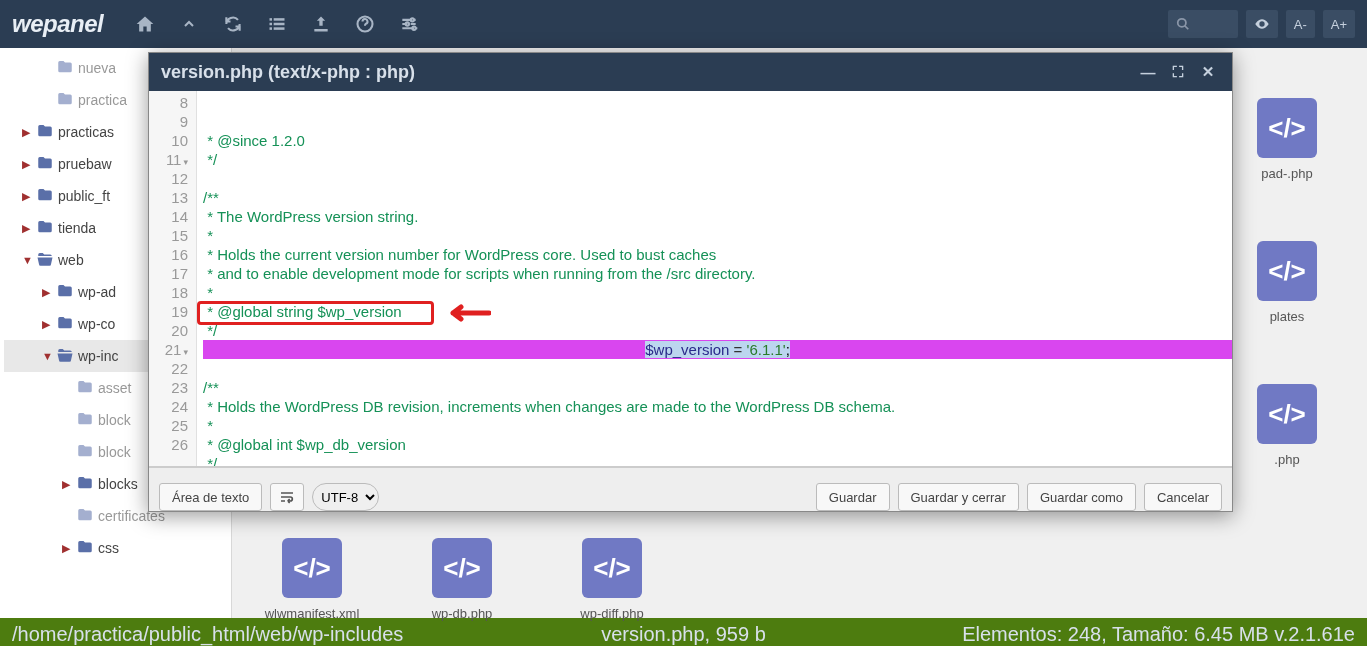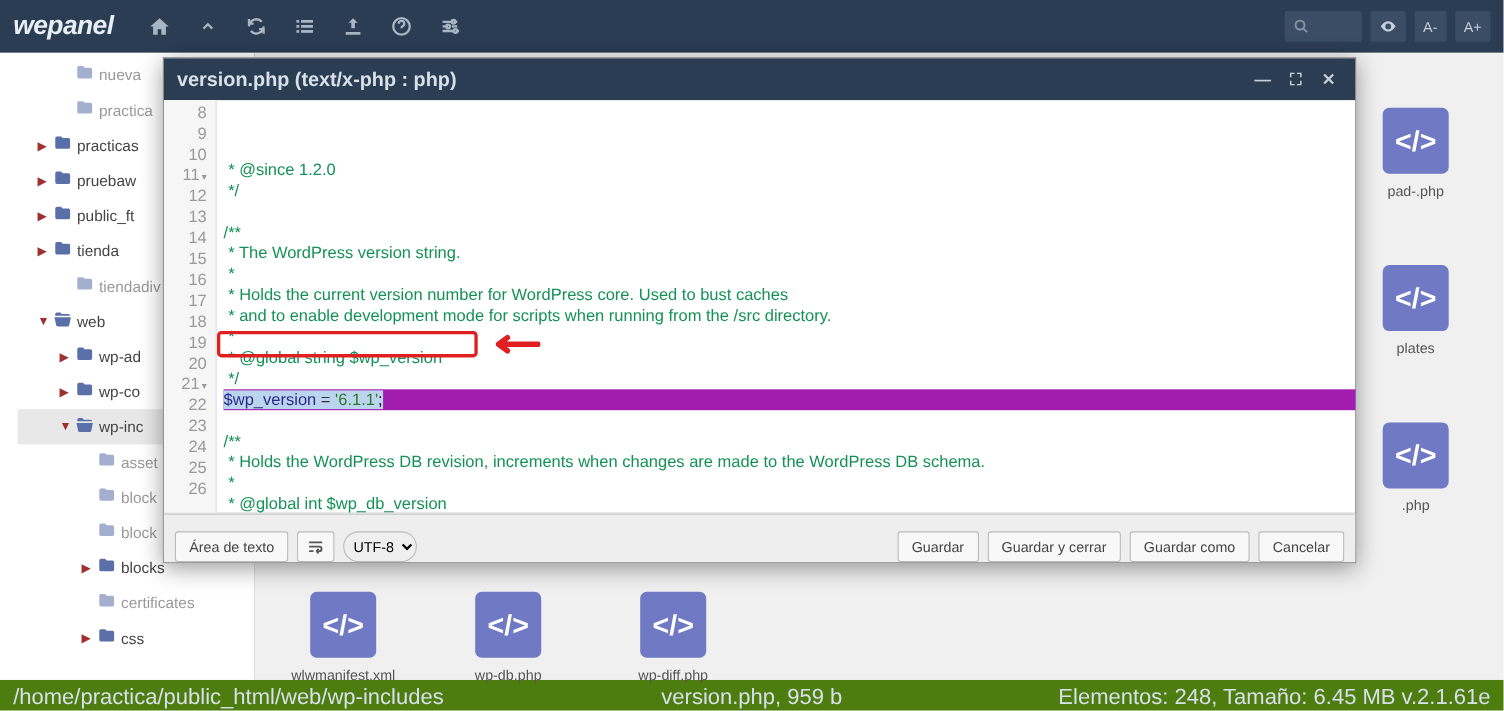--- a/index.html
+++ b/index.html
@@ -11,21 +11,21 @@
 .tb-icons { display: flex; gap: 0; align-items: center; }
 .tb-icon { width: 44px; height: 48px; display: flex; align-items: center; justify-content: center; cursor: pointer; font-size: 18px; color: #a8b5c5; }
 .tb-right { margin-left: auto; display: flex; gap: 8px; align-items: center; }
 .search-box { width: 70px; height: 28px; background: #3a4d64; border: none; border-radius: 2px; padding: 0 8px; display: flex; align-items: center; }
 .btn-sm { height: 28px; padding: 0 8px; background: #3a4d64; color: #c5d0dd; border: none; border-radius: 2px; font-size: 13px; display: flex; align-items: center; cursor: pointer; }
 
 
 .main { display: flex; height: calc(100% - 48px - 28px); }
 
 
-.sidebar { width: 232px; background: #fff; border-right: 1px solid #d8d8d8; overflow-y: auto; padding: 4px 16px; font-size: 14px; color: #444; }
+.sidebar { width: 232px; background: #fff; border-right: 1px solid #d8d8d8; overflow-y: auto; padding: 4px 4px; font-size: 14px; color: #444; }
 .tree-item { display: flex; align-items: center; height: 32px; padding-left: 8px; cursor: pointer; white-space: nowrap; overflow: hidden; }
 .tree-item.selected { background: #e8e8e8; }
 .tree-item.dimmed { opacity: 0.55; }
 .tree-caret { width: 14px; color: #a03030; font-size: 11px; }
 .tree-folder { width: 20px; font-size: 15px; }
 .tree-label { margin-left: 2px; }
 .lvl1 { padding-left: 18px; }
 .lvl2 { padding-left: 38px; }
 .lvl3 { padding-left: 58px; }
 
@@ -40,23 +40,23 @@
 
 .modal { position: absolute; left: 148px; top: 52px; width: 1085px; height: 460px; background: #fff; border: 1px solid #888; box-shadow: 0 4px 20px rgba(0,0,0,0.4); display: flex; flex-direction: column; }
 .modal-title { height: 38px; background: #2b3d53; color: #d8e0ea; display: flex; align-items: center; padding: 0 12px; font-size: 18px; font-weight: 600; }
 .modal-title .spacer { flex: 1; }
 .modal-ctrl { width: 24px; height: 24px; display: flex; align-items: center; justify-content: center; cursor: pointer; font-size: 15px; margin-left: 6px; color: #c5d0dd; }
 
 .editor-body { flex: 1; display: flex; font-family: 'Consolas','Monaco',monospace; font-size: 15px; overflow: hidden; border-bottom: 1px solid #ccc; }
 .gutter { width: 48px; background: #f6f6f6; text-align: right; padding-right: 8px; color: #999; line-height: 19px; padding-top: 2px; border-right: 1px solid #e0e0e0; }
 .gutter .ln { height: 19px; }
 .gutter .fold::after { content: "▾"; color: #999; font-size: 9px; margin-left: 2px; }
-.code { flex: 1; padding-left: 6px; line-height: 19px; padding-top: 16px; position: relative; white-space: pre; overflow: auto; }
+.code { flex: 1; padding-left: 6px; line-height: 19px; padding-top: 2px; position: relative; white-space: pre; overflow: auto; }
 .code-line { height: 19px; }
-.code-line.hl { background: #a21caf; }
+.code-line.hl { background: #d946ef; text-align: center; }
 .selected-text { background: #bcd5ef; }
 .c-comment { color: #159157; }
 .c-var { color: #2a2a8a; }
 .c-op { color: #333; }
 .c-str { color: #2a7a2a; }
 .red-box { position: absolute; border: 3px solid #e02020; border-radius: 4px; pointer-events: none; }
 .arrow { position: absolute; pointer-events: none; }
 
 .modal-footer { height: 44px; background: #eee; display: flex; align-items: flex-end; padding: 0 10px; gap: 8px; border-top: 1px solid #ccc; }
 .mf-btn { height: 28px; padding: 0 12px; background: #f8f8f8; border: 1px solid #bbb; border-radius: 3px; font-size: 13px; color: #444; cursor: pointer; display: flex; align-items: center; }
@@ -178,27 +178,20 @@
             <path d="M3 6a2 2 0 0 1 2-2h5l2 2h7a2 2 0 0 1 2 2v9a2 2 0 0 1-2 2H5a2 2 0 0 1-2-2z"></path>
           </svg></span>
         <span class="tree-label">public_ft</span>
       </div>
       <div class="tree-item lvl1">
         <span class="tree-caret">▶</span>
         <span class="tree-folder"><svg width="18" height="18" viewBox="0 0 24 24" fill="#5a6fa8">
             <path d="M3 6a2 2 0 0 1 2-2h5l2 2h7a2 2 0 0 1 2 2v9a2 2 0 0 1-2 2H5a2 2 0 0 1-2-2z"></path>
           </svg></span>
         <span class="tree-label">tienda</span>
-      </div>
-      <div class="tree-item lvl2 dimmed">
-        <span class="tree-caret"></span>
-        <span class="tree-folder"><svg width="18" height="18" viewBox="0 0 24 24" fill="#5a6fa8">
-            <path d="M3 6a2 2 0 0 1 2-2h5l2 2h7a2 2 0 0 1 2 2v9a2 2 0 0 1-2 2H5a2 2 0 0 1-2-2z"></path>
-          </svg></span>
-        <span class="tree-label">tiendadiv</span>
       </div>
       <div class="tree-item lvl1">
         <span class="tree-caret">▼</span>
         <span class="tree-folder"><svg width="18" height="18" viewBox="0 0 24 24" fill="#5a6fa8">
             <path d="M3 6a2 2 0 0 1 2-2h4l2 2h8a2 2 0 0 1 2 2H3zM2 10h20l-2 9a2 2 0 0 1-2 2H6a2 2 0 0 1-2-2z"></path>
           </svg></span>
         <span class="tree-label">web</span>
       </div>
       <div class="tree-item lvl2">
         <span class="tree-caret">▶</span>

